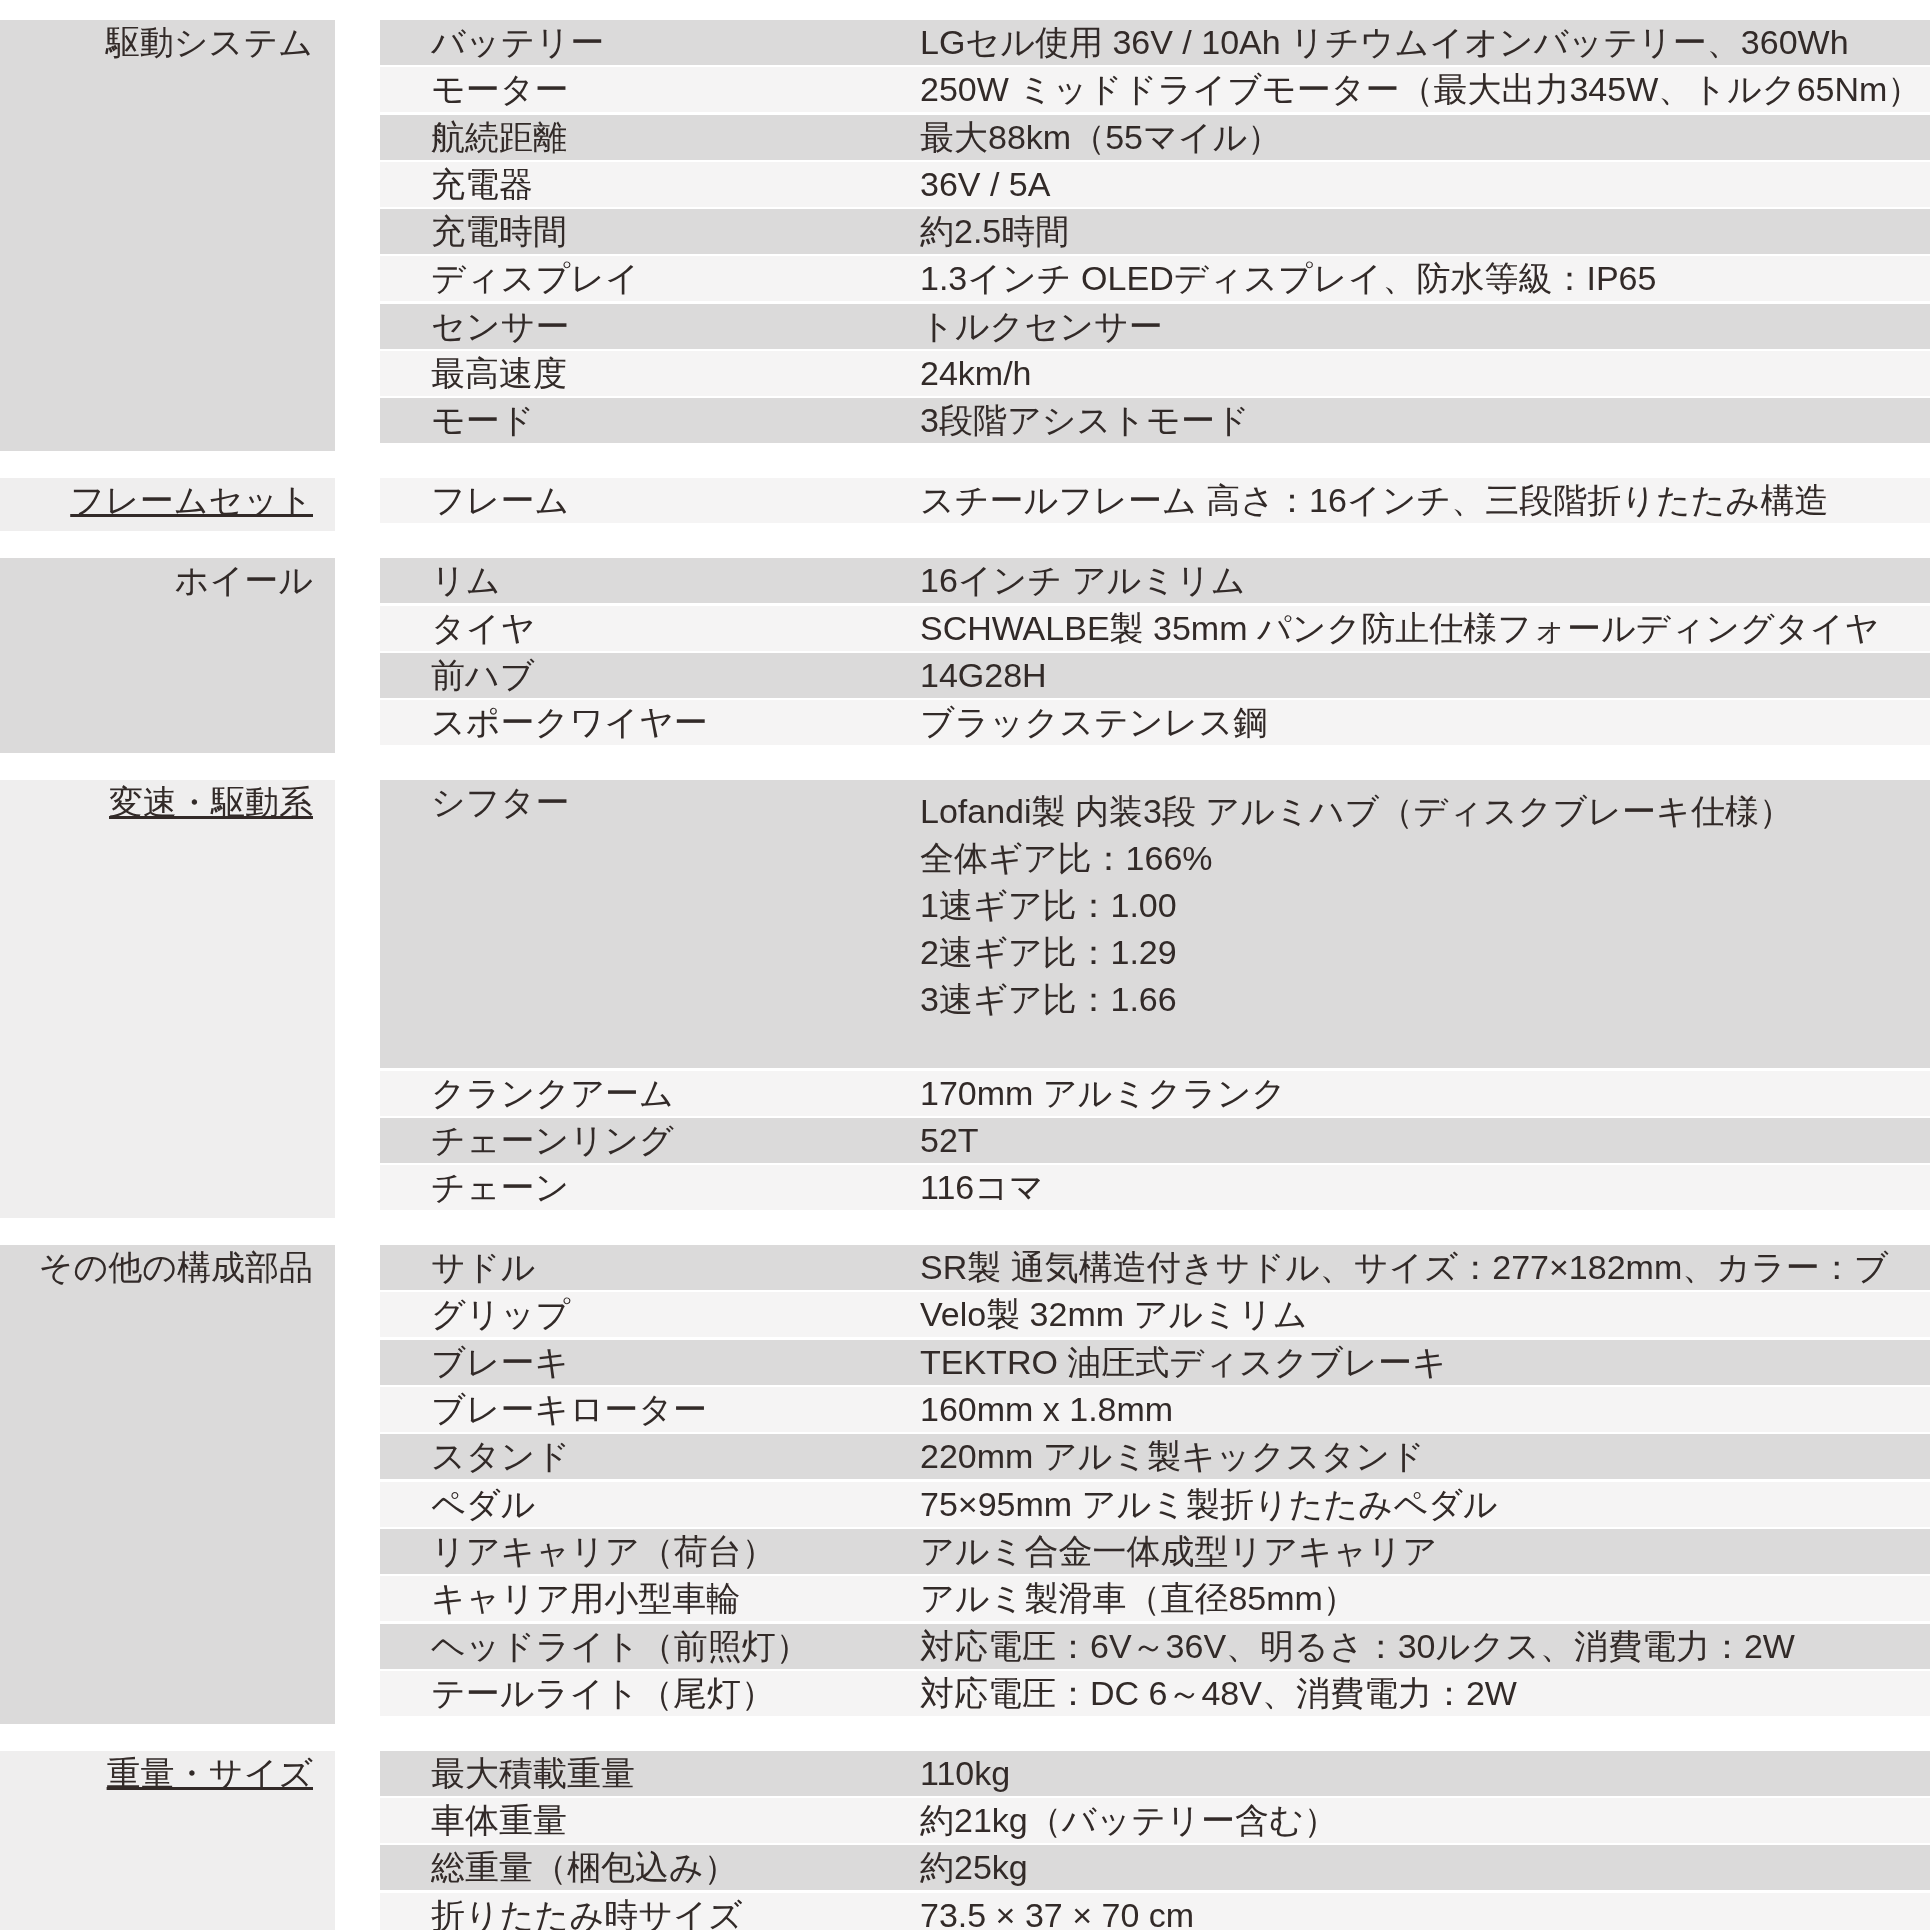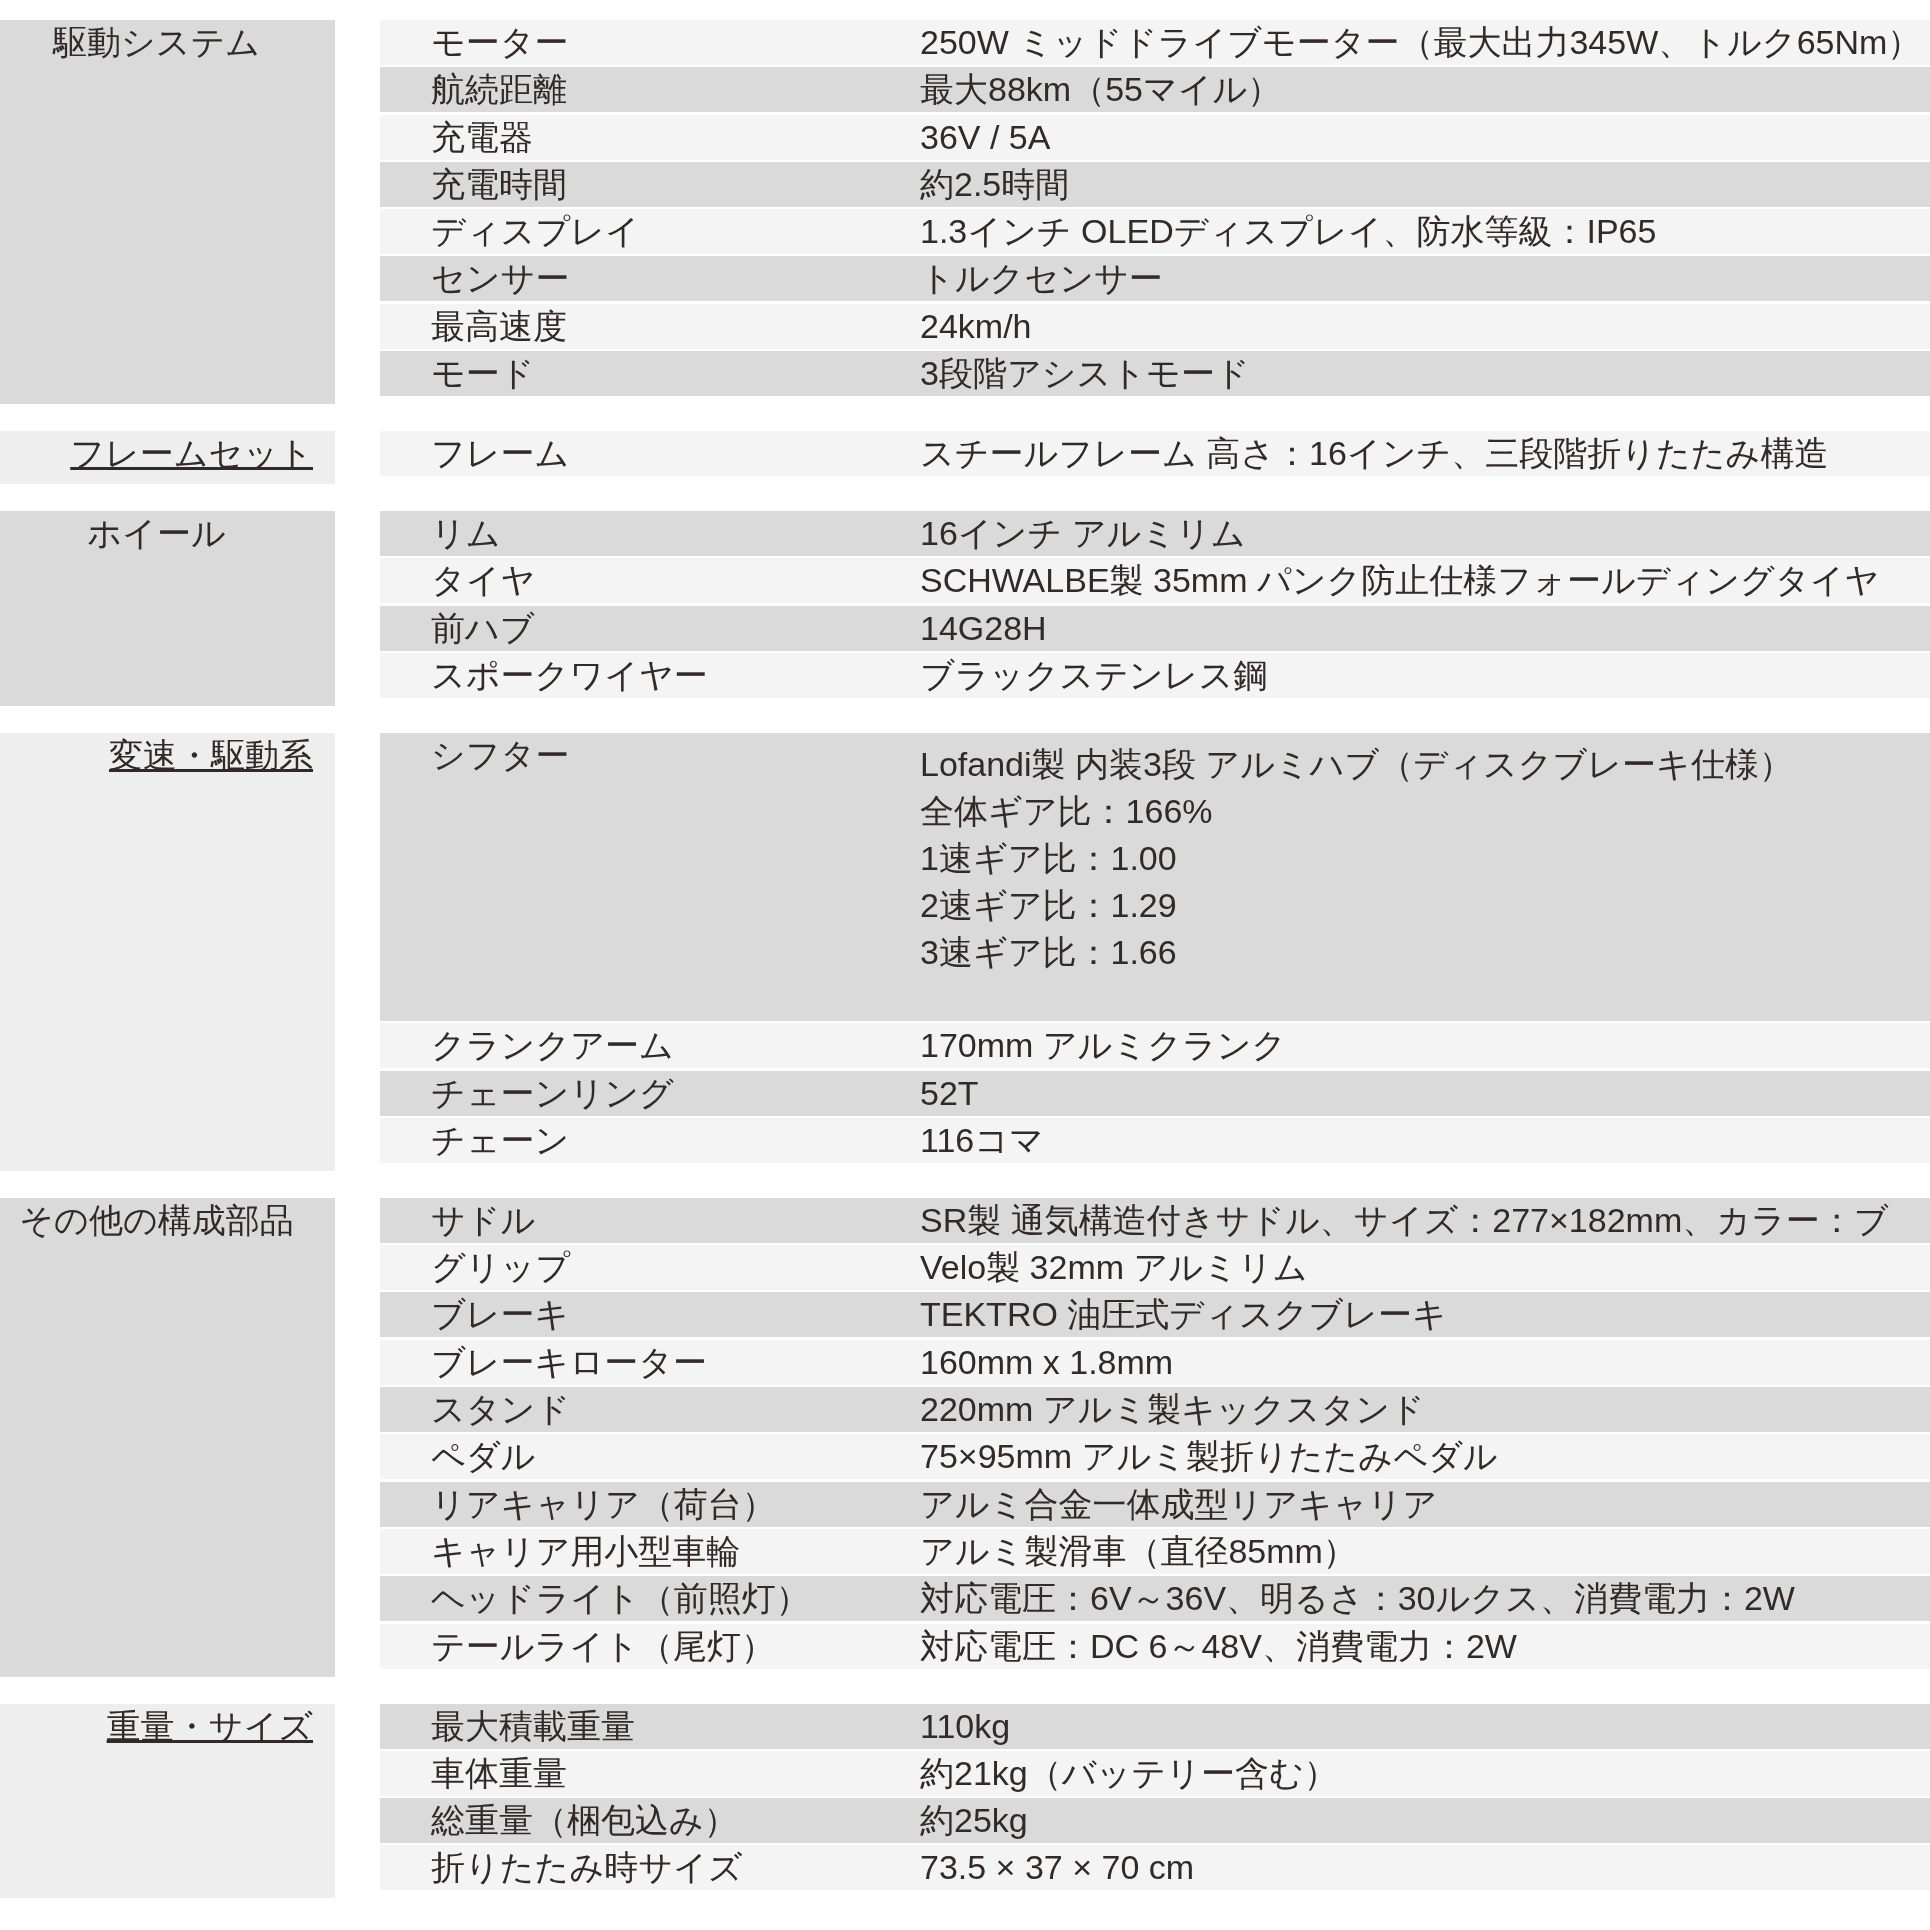--- a/index.html
+++ b/index.html
@@ -18,21 +18,21 @@
     overflow:hidden;
   }
   .page{padding-top:20px;width:1930px;box-sizing:border-box;}
   .section{display:flex;align-items:stretch;margin-bottom:27px;}
   .section:last-child{margin-bottom:0;}
   .cat{
     flex:0 0 335px;width:335px;box-sizing:border-box;
     text-align:right;padding-right:22px;
     font-size:34px;line-height:45px;white-space:nowrap;
   }
-  .cat.tone-dark{background:var(--cat-dark);text-align:center;}
+  .cat.tone-dark{background:var(--cat-dark);}
   .cat.tone-light{background:var(--cat-light);text-decoration:underline;}
   .rows{flex:1 1 auto;margin-left:45px;display:flex;flex-direction:column;}
   .row{position:relative;height:45px;margin-bottom:2.3px;}
   .row:last-child{margin-bottom:8px;}
   .row.tone-dark{background:var(--row-dark);}
   .row.tone-light{background:var(--row-light);}
   .row.multi{height:288px;}
   .lbl{
     position:absolute;left:51px;top:0;
     font-size:34px;line-height:45px;white-space:nowrap;
@@ -44,20 +44,24 @@
   .row.multi .val{line-height:47px;padding-top:8px;}
 </style>
 </head>
 <body>
 
 <div class="page">
   <div id="spec-table">
       <div class="section">
         <div class="cat tone-dark">駆動システム</div>
         <div class="rows">
+          <div class="row tone-dark">
+            <span class="lbl">バッテリー</span>
+            <span class="val">LGセル使用 36V / 10Ah リチウムイオンバッテリー、360Wh</span>
+          </div>
           <div class="row tone-light">
             <span class="lbl">モーター</span>
             <span class="val">250W ミッドドライブモーター（最大出力345W、トルク65Nm）</span>
           </div>
           <div class="row tone-dark">
             <span class="lbl">航続距離</span>
             <span class="val">最大88km（55マイル）</span>
           </div>
           <div class="row tone-light">
             <span class="lbl">充電器</span>

